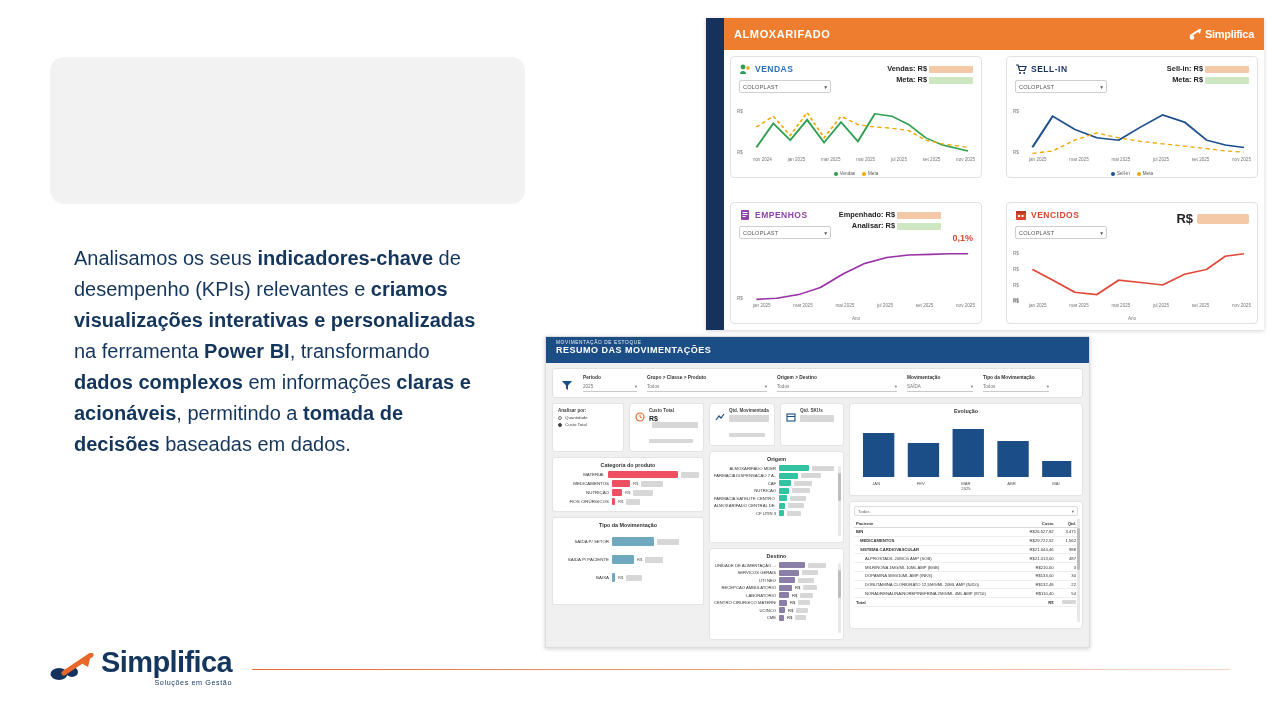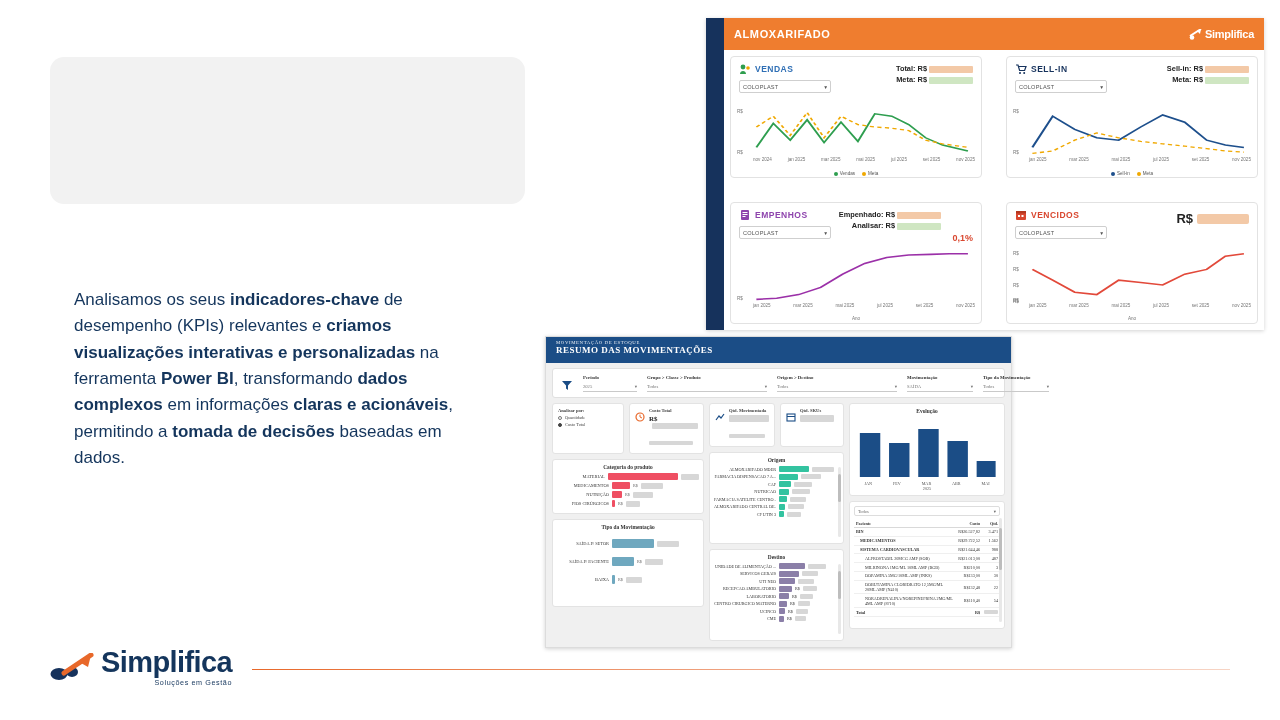--- a/index.html
+++ b/index.html
@@ -18,21 +18,21 @@
   }
   .title-text {
     position: absolute; left: 84px; top: 80px; width: 430px;
     font-size: 39px; font-weight: 700; color: #e8682a; line-height: 1.23;
     letter-spacing: -0.3px;
   }
   .title-text .l2 { display: block; }
 
   .body-text {
     position: absolute; left: 74px; top: 243px; width: 420px;
-    font-size: 17px; line-height: 1.55; color: #14355c; margin-top: 44px;
+    font-size: 20px; line-height: 1.55; color: #14355c;
   }
   .body-text b { font-weight: 700; color: #14355c; }
 
   
   .logo-wrap { position: absolute; left: 50px; top: 648px; display: flex; align-items: center; gap: 7px; }
   .logo-mark { width: 44px; height: 30px; position: relative; }
   .logo-text { font-size: 29px; font-weight: 700; color: #14355c; letter-spacing: -0.6px; line-height: 1; }
   .logo-sub { font-size: 7.2px; color: #14355c; letter-spacing: 0.6px; text-align: right; margin-top: 1px; }
   .logo-rule {
     position: absolute; left: 252px; top: 669px; width: 978px; height: 1px;
@@ -79,22 +79,22 @@
   .yaxis span { position:absolute; left:0; }
   .xaxis { position:absolute; left: 16px; right:0; bottom: 4px; height: 12px; font-size: 4.6px; color:#777;
            display:flex; justify-content: space-between; }
   .axlabel { position:absolute; left:0; right:0; bottom:-2px; text-align:center; font-size:4.6px; color:#777;}
   .legend { position:absolute; left:0; right:0; bottom:-3px; display:flex; justify-content:center; gap:7px; font-size:4.6px; color:#555;}
   .legend i { display:inline-block; width:4px; height:4px; border-radius:50%; margin-right:2px; vertical-align:middle;}
   svg.plot { position:absolute; left:16px; top:0; right:2px; bottom:16px; width: calc(100% - 18px); height: calc(100% - 16px); }
 
   
   .dash2 {
-    position: absolute; left: 545px; top: 336px; width: 467px; height: 312px;
-    background: #f0f0f0; box-shadow: 0 1px 4px rgba(0,0,0,.18); border:1px solid #dcdcdc;font-family:Liberation Serif, serif;
+    position: absolute; left: 545px; top: 336px; width: 545px; height: 312px;
+    background: #f0f0f0; box-shadow: 0 1px 4px rgba(0,0,0,.18); border:1px solid #dcdcdc;
   }
   .d2-head { height: 26px; background:#1b4d86; color:#fff; padding: 3px 10px; }
   .d2-head .s { font-size: 4.8px; letter-spacing:.6px; opacity:.9;}
   .d2-head .b { font-size: 9px; font-weight:700; letter-spacing:.5px;}
   .d2-filters { margin: 5px 6px 0; height: 30px; background:#fff; border:1px solid #e0e0e0; border-radius:3px;
                 display:flex; align-items:center; padding: 0 8px; gap: 10px;}
   .funnel { width:12px; height:12px; }
   .f-item { font-size: 5px; color:#333; }
   .f-item .fl { font-weight:700; font-size:4.8px; color:#333; }
   .f-sel { margin-top:2px; width: 86px; height: 10px; border-bottom:1px solid #c9c9c9; font-size:4.6px; color:#777;
@@ -196,21 +196,21 @@
                 <path d="M1 11c0-2 1.5-3 3-3s3 1 3 3z" fill="#2e9e4f"></path>
               </svg>
           </span>
           <span>VENDAS</span>
         </div>
         <div class="combo">
           <span class="cv">COLOPLAST</span>
           <span>▾</span>
         </div>
         <div class="kpi">
-          <div><span class="lbl">Total: R$</span><span class="blurnum"></span></div>
+          <div><span class="lbl">Vendas: R$</span><span class="blurnum"></span></div>
           <div><span class="lbl">Meta: R$</span><span class="blurnum g"></span></div>
         </div>
         <div class="chart-area">
           <div class="yaxis">
               <span style="top:6px">R$</span>
               <span style="bottom:4px">R$</span>
             </div>
           <svg class="plot" viewBox="0 0 260 90" preserveAspectRatio="none">
             <polyline fill="none" stroke="#2e9e4f" stroke-width="2.4" points="4,74 24,34 44,62 64,28 84,66 104,32 124,64 144,18 164,22 184,36 204,58 224,70 254,80"></polyline>
             <polyline fill="none" stroke="#f0a800" stroke-width="2.2" stroke-dasharray="5,4" points="4,40 24,22 44,54 64,16 84,58 104,22 124,36 144,40 164,42 184,46 204,62 224,68 254,74"></polyline>

